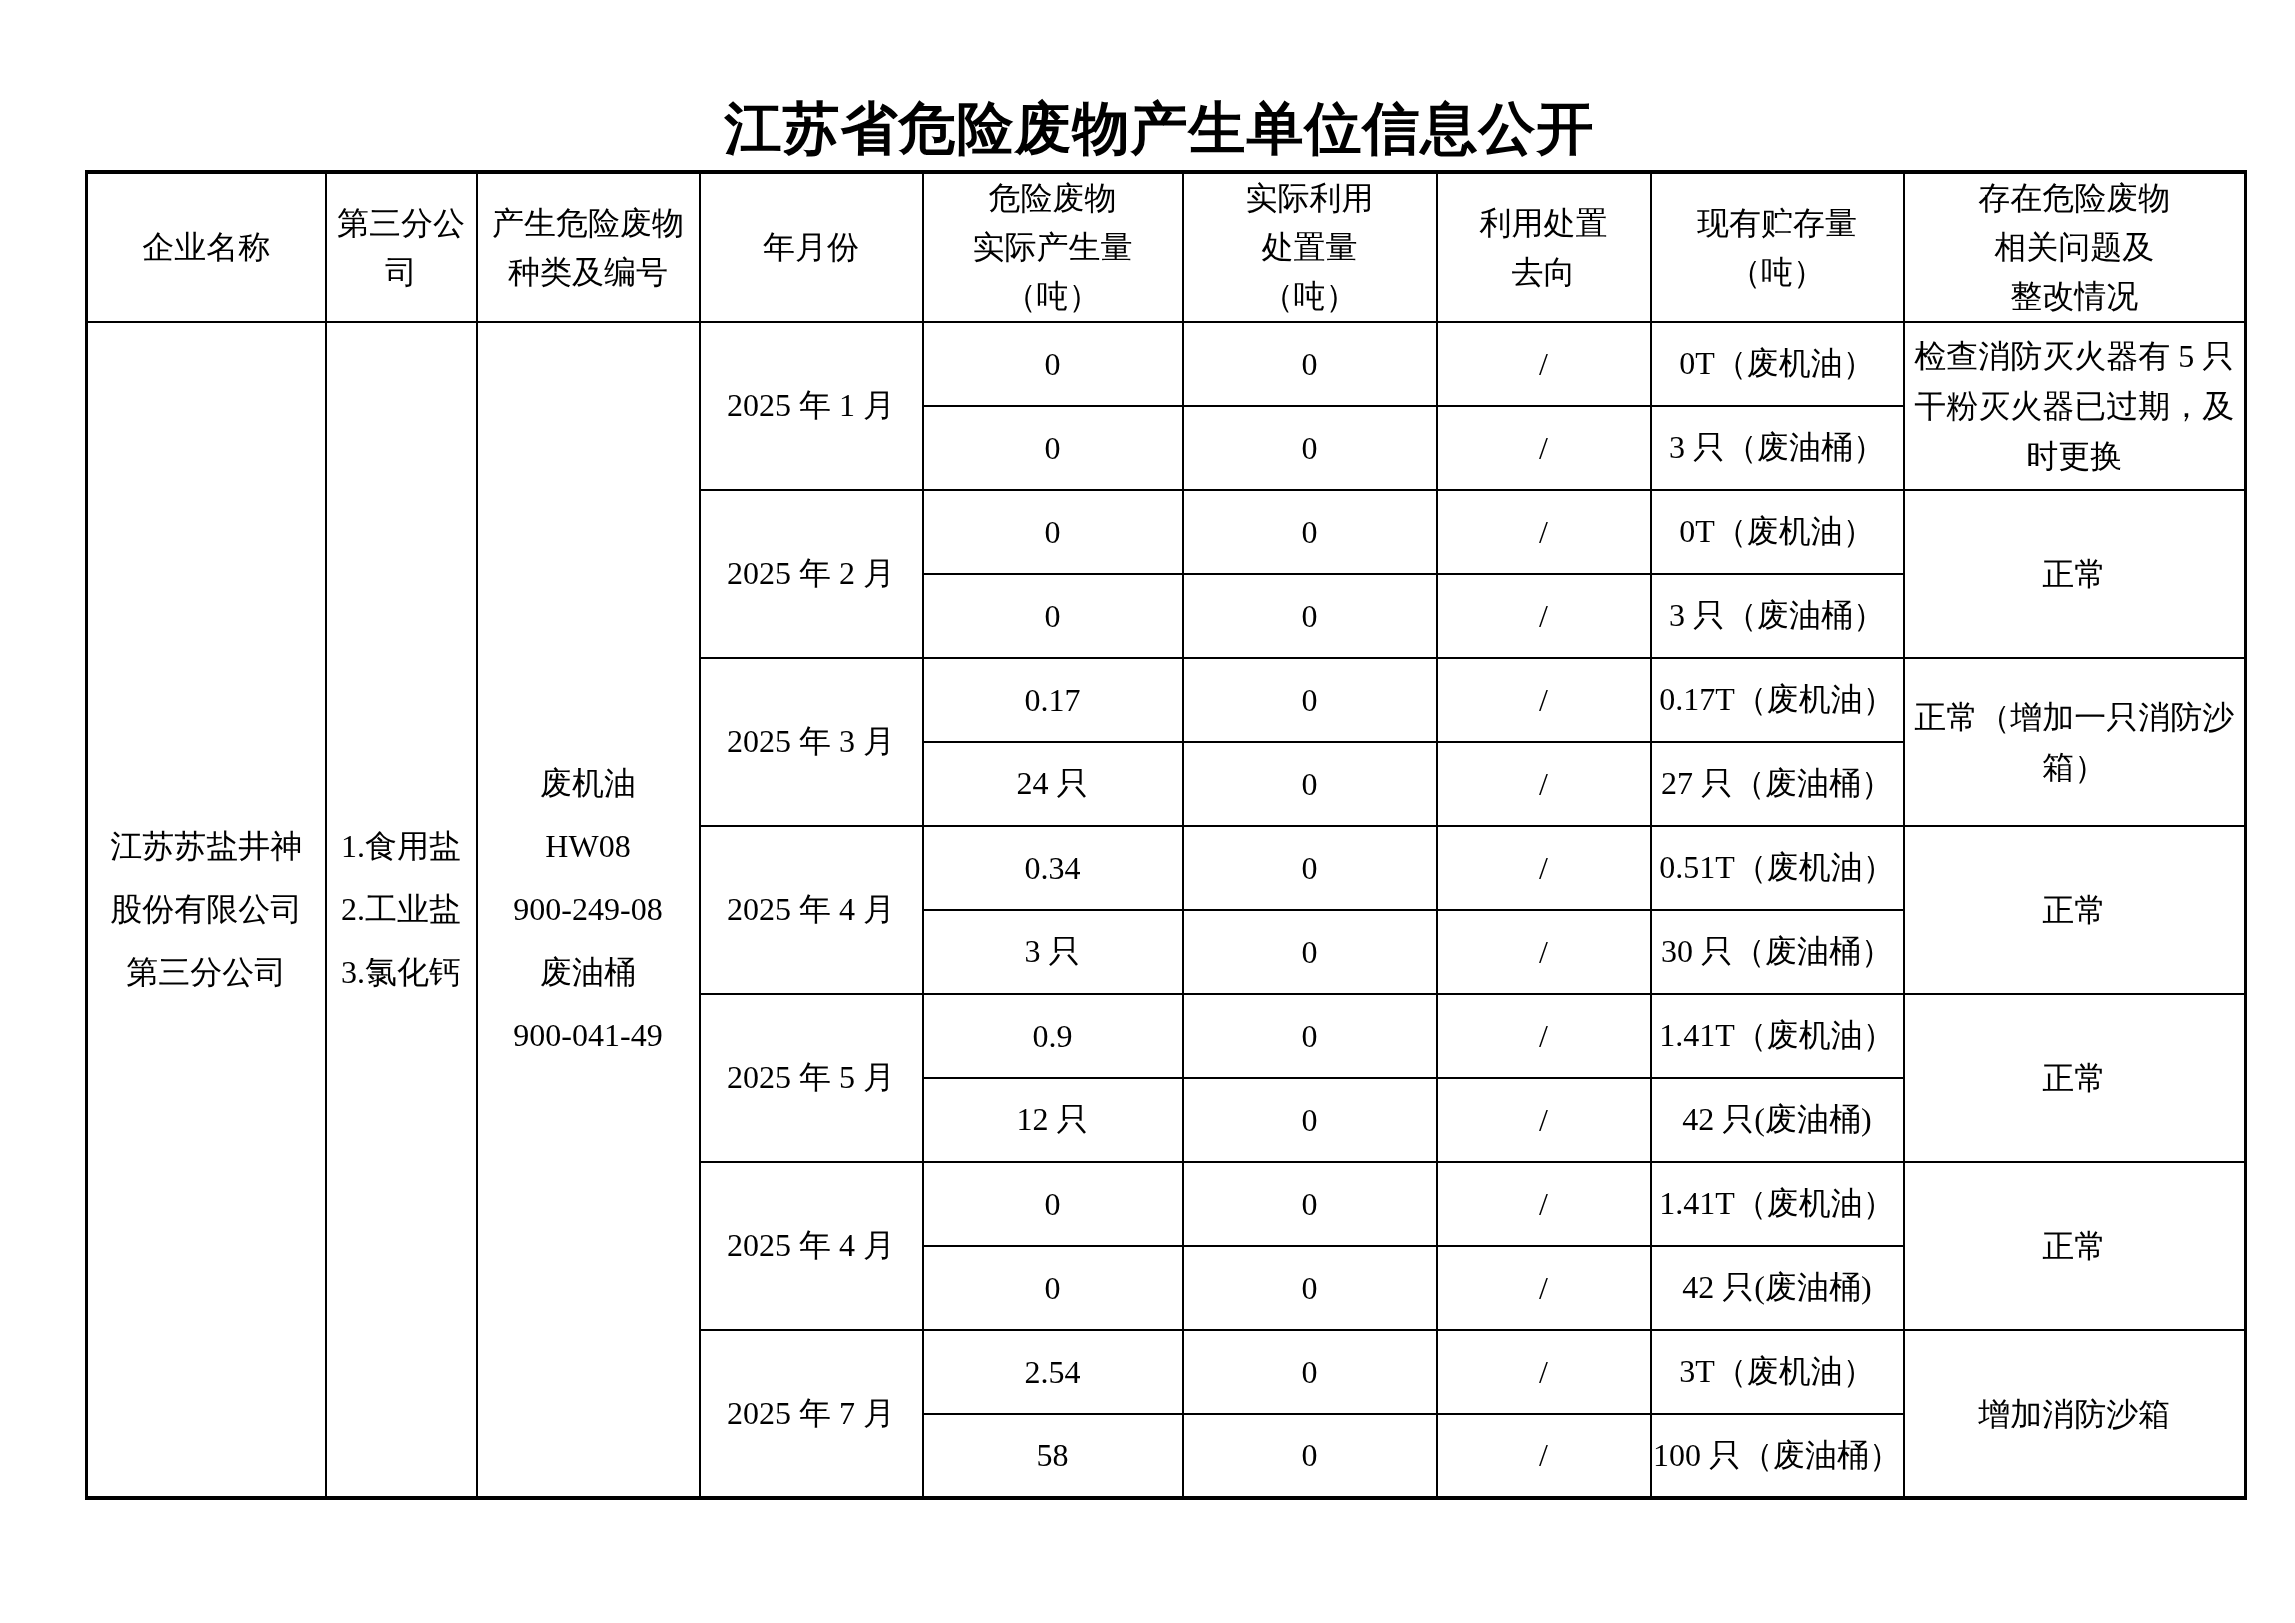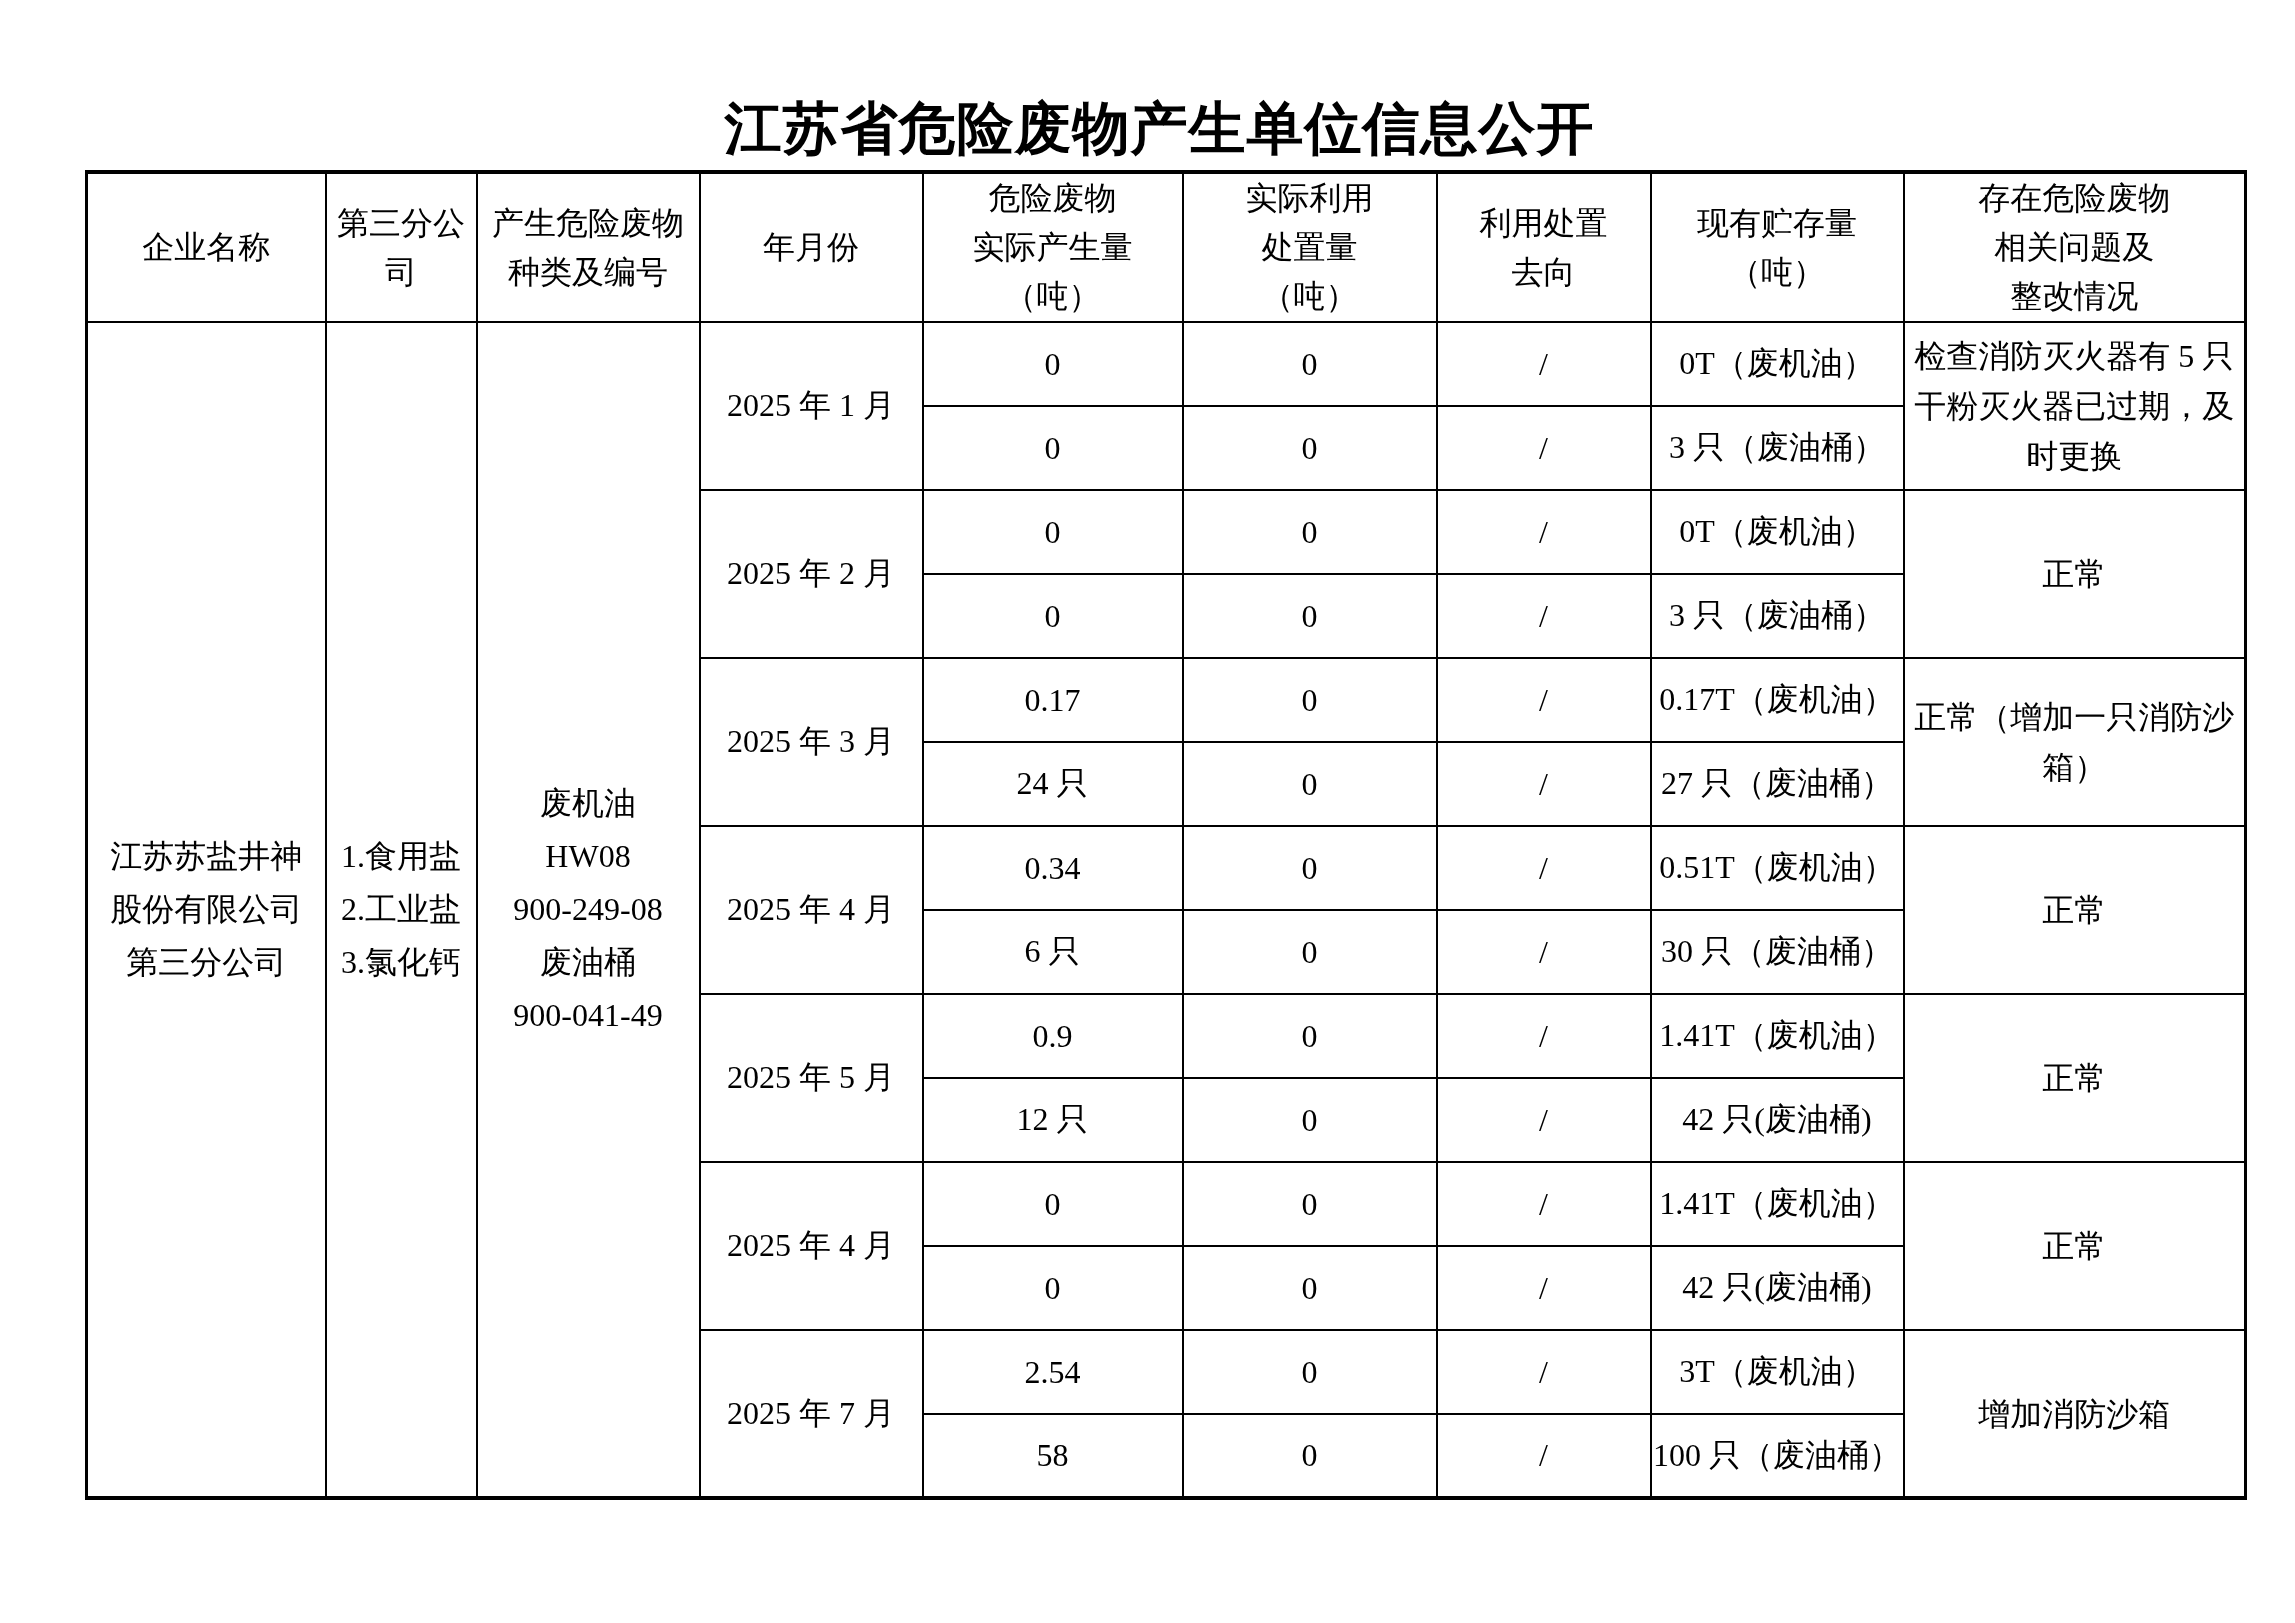--- a/index.html
+++ b/index.html
@@ -55,21 +55,21 @@
   }
   thead tr { height: 145px; }
   thead th {
     border-bottom: 4.6px solid #000;
     white-space: pre-line;
     line-height: 49px;
   }
   tbody tr { height: 84px; }
   .prelines {
     white-space: pre-line;
-    line-height: 53px;
+    line-height: 63px;
     margin-left: 16px;
   }
   td.subsep { border-bottom: 4.6px solid #000; }
   td.monthsep { border-bottom: 4.6px solid #000; }
   td.month-cell { white-space: nowrap; }
   td.issue-cell {
     line-height: 50px;
     padding: 0 8.2px;
   }
 </style>
@@ -174,21 +174,21 @@
 
       <tr>
         <td rowspan="2" class="month-cell monthsep">2025 年 4 月</td>
         <td class="subsep">0.34</td>
         <td class="subsep">0</td>
         <td class="subsep">/</td>
         <td class="subsep">0.51T（废机油）</td>
         <td rowspan="2" class="issue-cell monthsep">正常</td>
       </tr>
       <tr>
-        <td class="monthsep">6 只</td>
+        <td class="monthsep">3 只</td>
         <td class="monthsep">0</td>
         <td class="monthsep">/</td>
         <td class="monthsep">30 只（废油桶）</td>
       </tr>
 
       <tr>
         <td rowspan="2" class="month-cell monthsep">2025 年 5 月</td>
         <td class="subsep">0.9</td>
         <td class="subsep">0</td>
         <td class="subsep">/</td>

